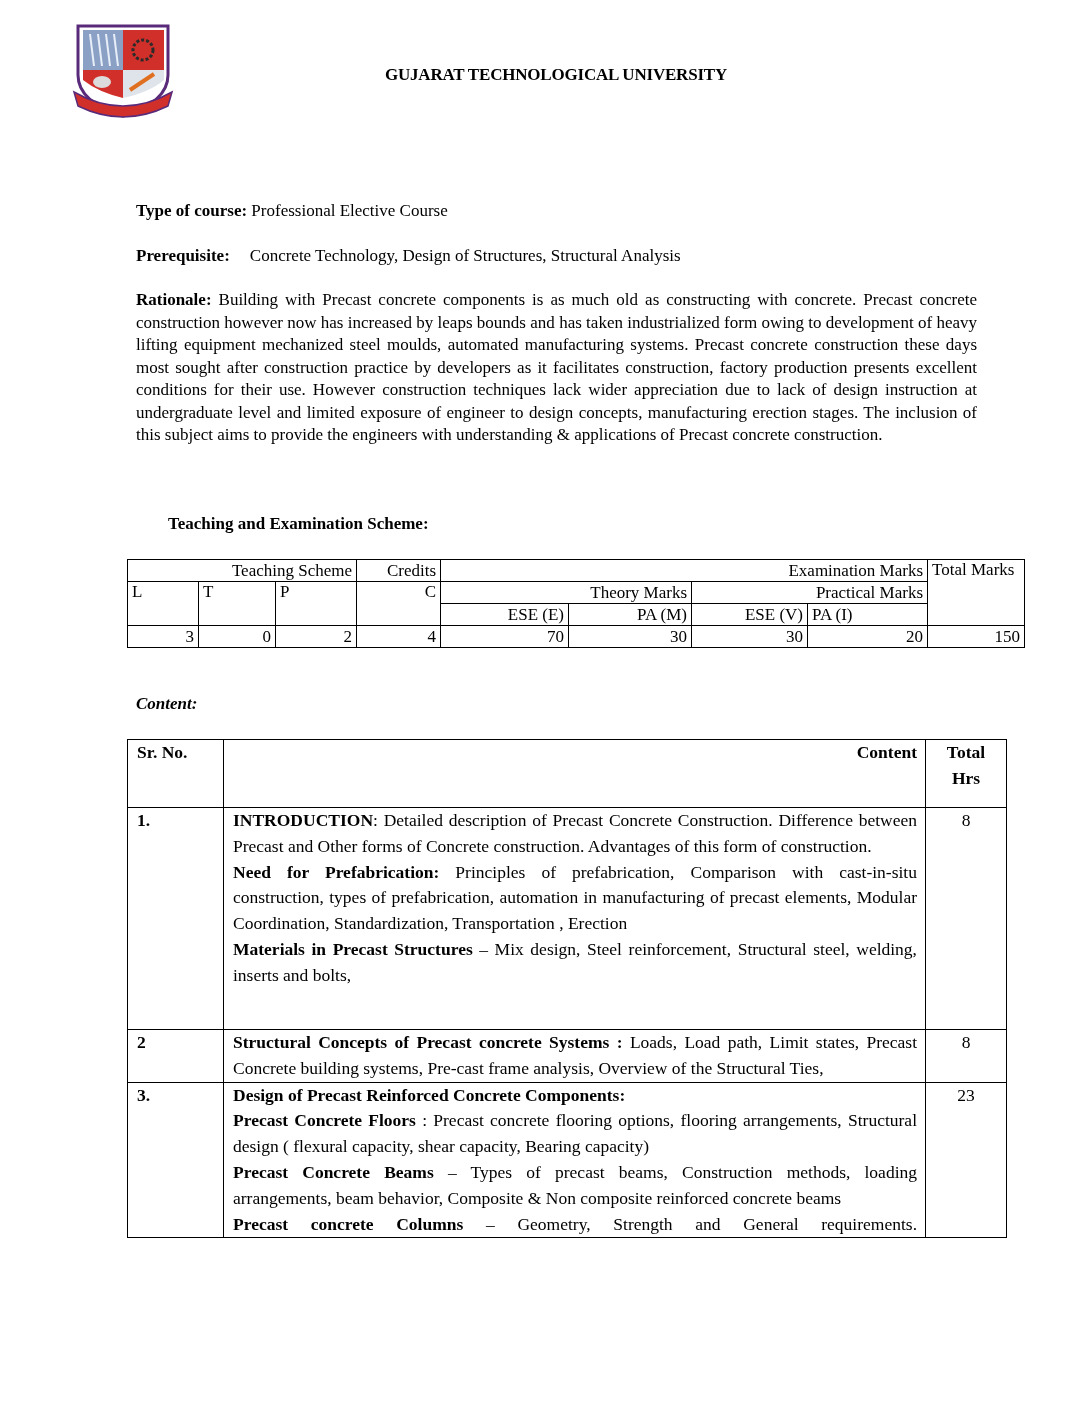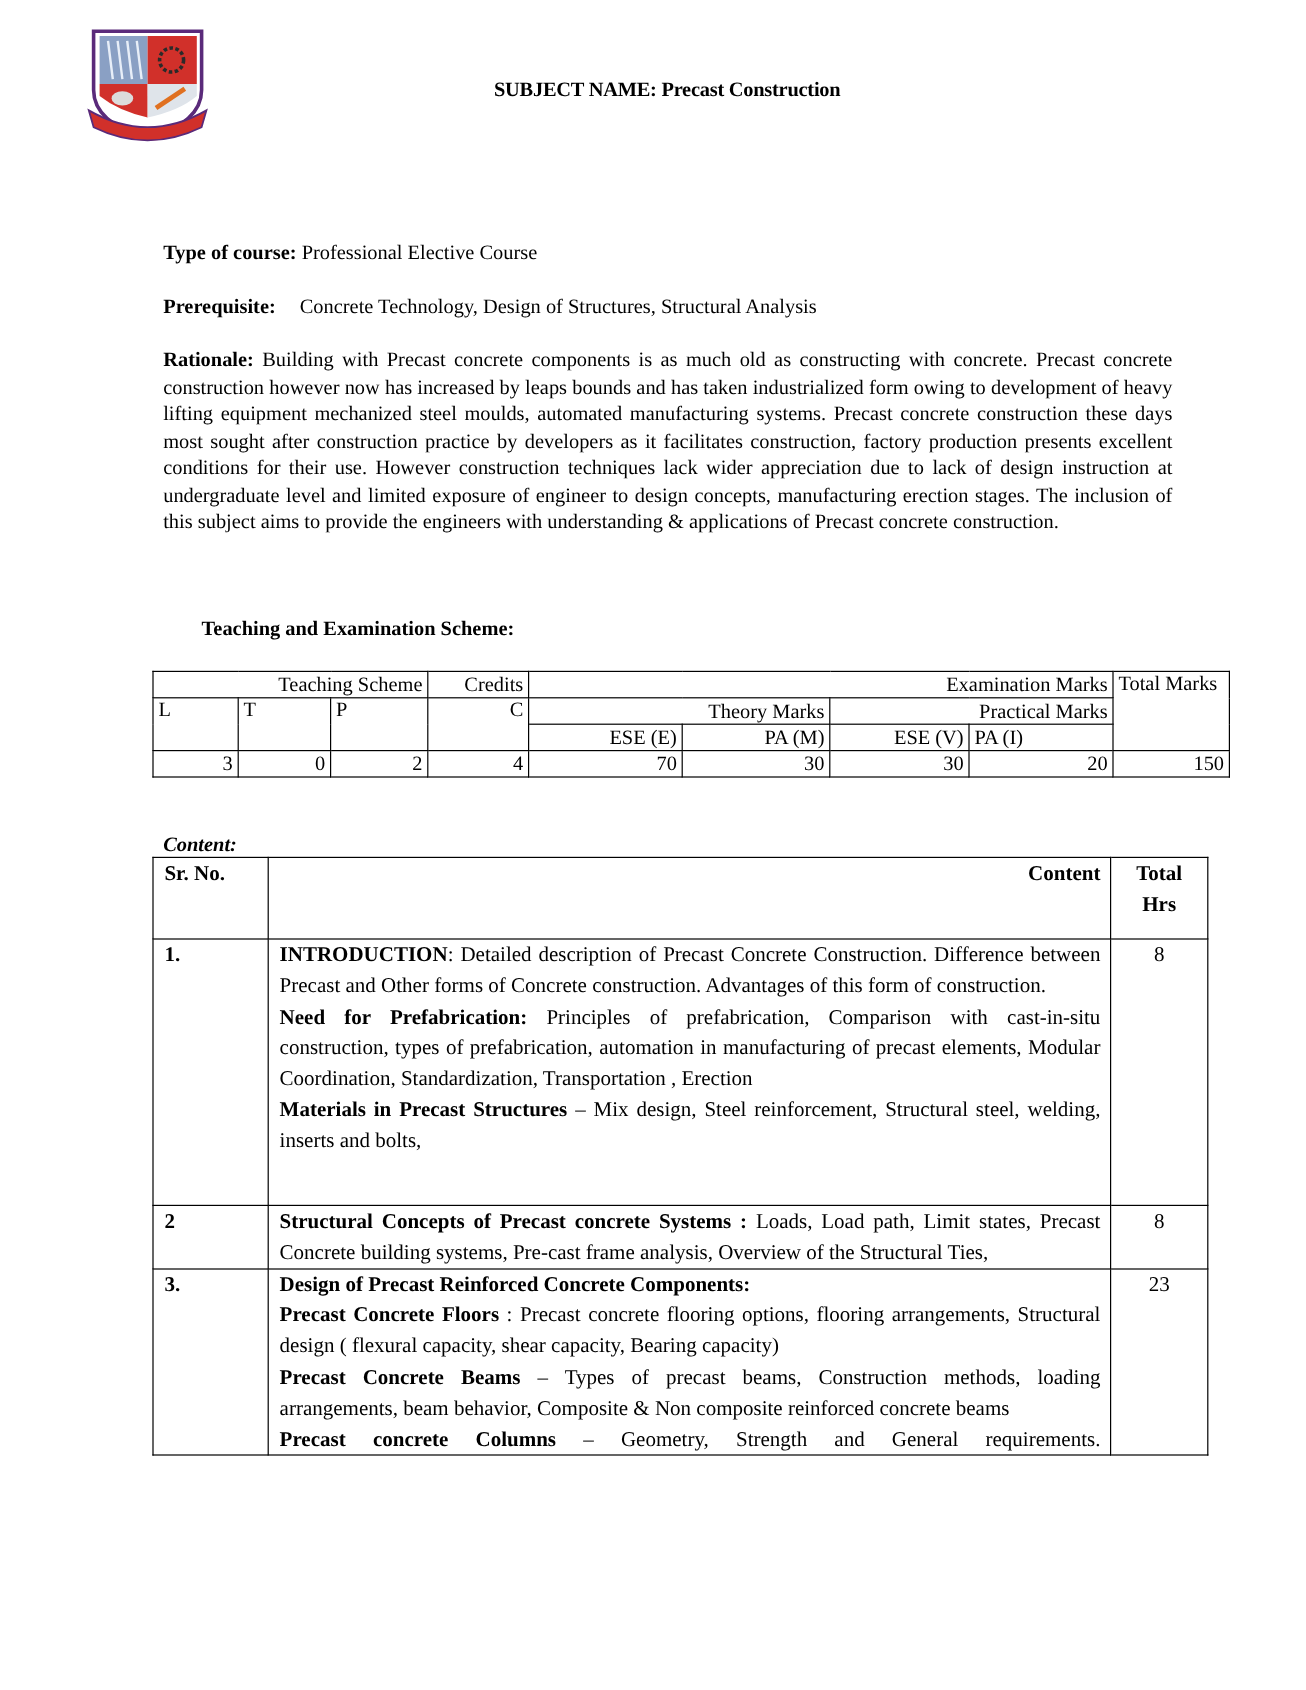--- a/index.html
+++ b/index.html
@@ -22,21 +22,21 @@
   .sec-title { position: absolute; left: 136px; font-size: 17px; font-weight: bold; }
 
   table.scheme {
     position: absolute; left: 127px; top: 559px; width: 897px;
     border-collapse: collapse; font-size: 17px; table-layout: fixed;
   }
   table.scheme td { border: 1.6px solid #000; padding: 0 4px; height: 21px; line-height: 20px; }
   table.scheme .c { text-align: right; }
 
   table.content {
-    position: absolute; left: 127px; top: 714px; width: 879px;
+    position: absolute; left: 127px; top: 739px; width: 879px;
     border-collapse: collapse; font-family: "Liberation Serif", serif; font-size: 17.5px;
     table-layout: fixed;
   }
   table.content td { border: 1.6px solid #000; vertical-align: top; padding: 0 8px; line-height: 25.8px; }
   table.content td.txt { text-align: justify; padding: 0 8px 0 9px; }
   table.content td.hrs { text-align: center; }
   table.content td.sr { font-weight: bold; padding-left: 9px; }
   table.content .hdr td { font-weight: bold; }
 </style>
 </head>
@@ -56,21 +56,21 @@
     <circle cx="75" cy="30" r="10" fill="none" stroke="#2a2a2a" stroke-width="3" stroke-dasharray="3 2"></circle>
     <path d="M15,50 L55,50 L55,78 Q30,72 15,60 Z" fill="#d1302a"></path>
     <ellipse cx="34" cy="62" rx="9" ry="6" fill="#dcdcdc"></ellipse>
     <path d="M55,50 L96,50 L96,60 Q82,72 55,78 Z" fill="#dfe4ea"></path>
     <path d="M62,70 L86,54" stroke="#e07020" stroke-width="4"></path>
     <path d="M6,72 Q55,100 104,72 L100,86 Q55,108 10,86 Z" fill="#d1302a" stroke="#5a2a7a" stroke-width="1.5"></path>
   </svg>
 </div>
 
 <div class="header">
-  <div>SUBJECT NAME: Precast Construction</div>
+  <div>GUJARAT TECHNOLOGICAL UNIVERSITY</div>
 </div>
 
 <div class="field" style="top:200px;">
   <b>Type of course:</b><span> Professional Elective Course</span>
 </div>
 
 <div class="field" style="top:245px;">
   <b>Prerequisite:</b><span style="display:inline-block;width:20px;"></span><span>Concrete Technology, Design of Structures, Structural Analysis</span>
 </div>
 

